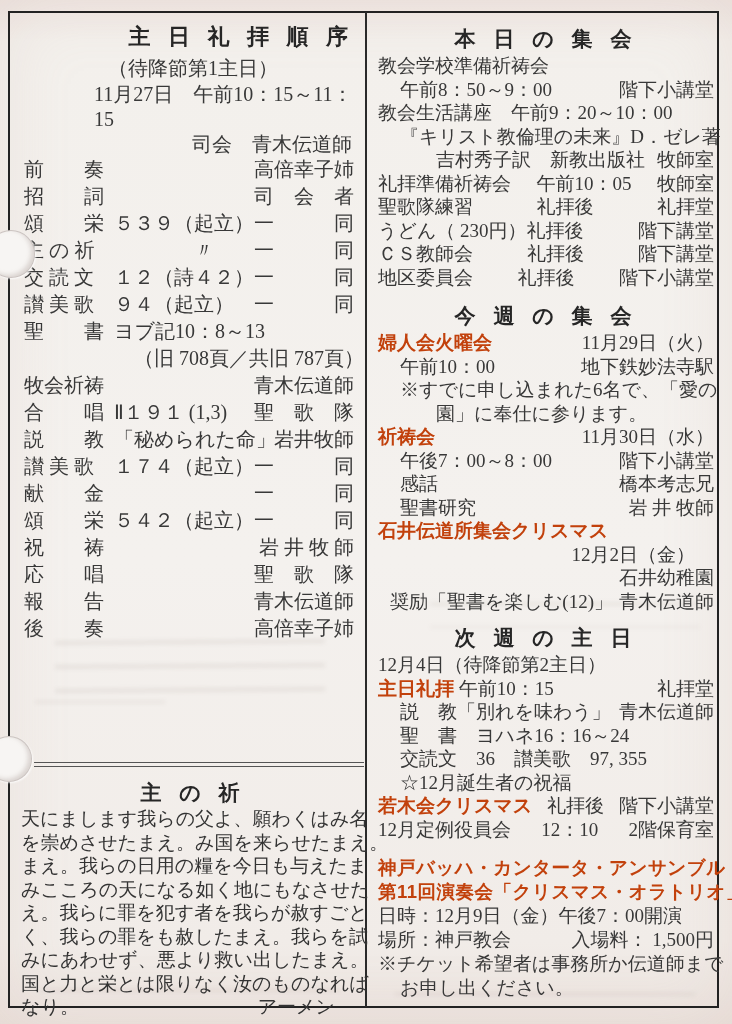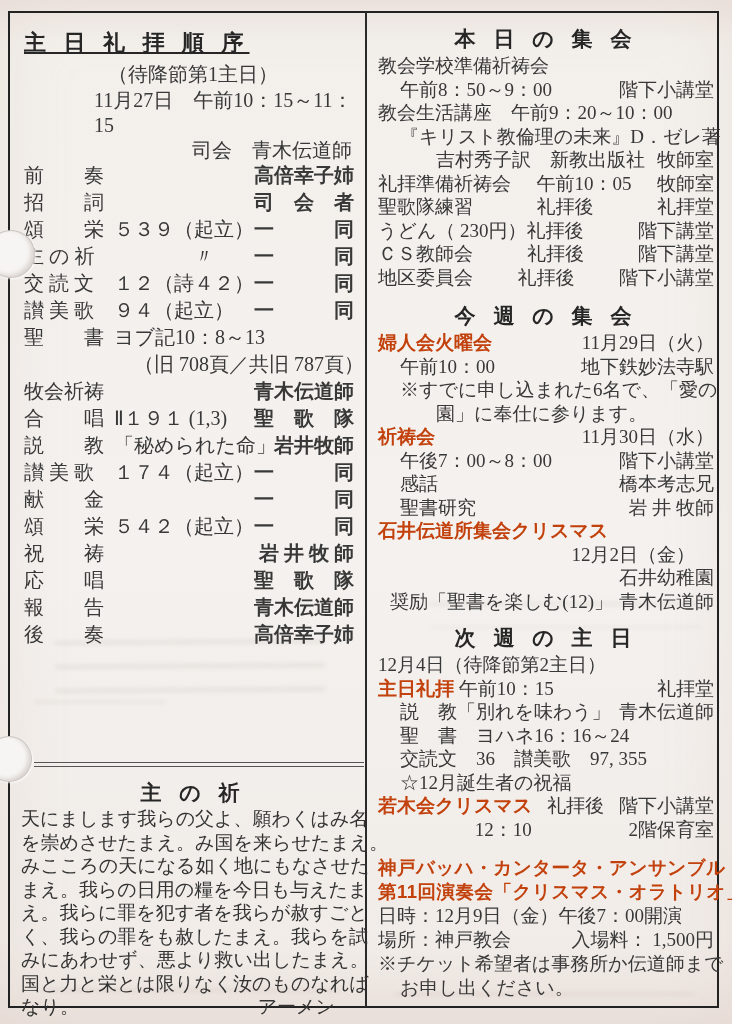--- a/index.html
+++ b/index.html
@@ -28,31 +28,31 @@
   }
   .hole1{left:-13px;top:230px;width:46px;height:46px;}
   .hole2{left:-14px;top:736px;width:44px;height:44px;}
 
   
   .col-left{
     position:absolute;left:24px;top:18px;width:330px;
     font-size:20px;color:#383838;
   }
   .l-title{
-    font-size:22px;font-weight:bold;text-align:left;
-    letter-spacing:6px;line-height:34px;margin-top:8px;color:#262626;text-decoration:underline;
+    font-size:22px;font-weight:bold;text-align:right;
+    letter-spacing:6px;line-height:34px;margin-top:2px;color:#262626;
   }
   .l-subtitle{padding-left:84px;line-height:28px;}
   .l-date{padding-left:70px;line-height:25px;}
   .l-mc{text-align:right;line-height:24px;padding-right:2px;}
   .l-mc .gap{display:inline-block;width:20px;}
   .wrow{display:flex;line-height:27px;white-space:pre;}
   .wlabel{width:90px;flex:none;}
   .wval{flex:1;min-width:0;}
-  .wright{flex:none;font-weight:bold;}
+  .wright{flex:none;}
 
   
   .dbl-rule{
     position:absolute;left:34px;top:762px;width:330px;height:5px;
     border-top:1.5px solid #555;border-bottom:1.5px solid #555;box-sizing:border-box;
   }
   .prayer{
     position:absolute;left:21px;top:779px;width:344px;
     font-size:19px;color:#333;
   }
@@ -143,22 +143,22 @@
     </div>
 </div>
 
 <div class="dbl-rule" data-name="double-rule"></div>
 
 <div class="prayer" data-name="lords-prayer-section">
   <div class="p-title" data-name="lords-prayer-title">主 の 祈</div>
   <div id="prayer-lines" data-name="lords-prayer-text">
       <div class="pline" data-name="prayer-line">天にまします我らの父よ、願わくはみ名</div>
       <div class="pline" data-name="prayer-line">を崇めさせたまえ。み国を来らせたまえ。</div>
+      <div class="pline" data-name="prayer-line">まえ。我らの日用の糧を今日も与えたま</div>
       <div class="pline" data-name="prayer-line">みこころの天になる如く地にもなさせた</div>
-      <div class="pline" data-name="prayer-line">まえ。我らの日用の糧を今日も与えたま</div>
       <div class="pline" data-name="prayer-line">え。我らに罪を犯す者を我らが赦すごと</div>
       <div class="pline" data-name="prayer-line">く、我らの罪をも赦したまえ。我らを試</div>
       <div class="pline" data-name="prayer-line">みにあわせず、悪より救い出したまえ。</div>
       <div class="pline" data-name="prayer-line">国と力と栄とは限りなく汝のものなれば</div>
       <div class="pline plast" data-name="prayer-line"><span data-name="prayer-line-end">なり。</span><span class="amen" data-name="amen-label">アーメン</span></div>
     </div>
 </div>
 
 <div class="col-right" id="right-col" data-name="meetings-column">
     <div class="rsec" data-name="section-today-meetings">
@@ -191,21 +191,21 @@
     </div>
     <div class="rsec" data-name="section-next-sunday">
       <div class="rtitle" data-name="section-title">次 週 の 主 日</div>
       <div class="rrow" data-name="schedule-row"><span class="rl" data-name="schedule-text">12月4日（待降節第2主日）</span></div>
       <div class="rrow" data-name="schedule-row"><span class="rlb" data-name="schedule-event-name">主日礼拝</span><span class="rl" data-name="schedule-text"> 午前10：15</span><span class="rr" data-name="schedule-place">礼拝堂</span></div>
       <div class="rrow ind1" data-name="schedule-row"><span class="rl" data-name="schedule-text">説　教「別れを味わう」</span><span class="rr" data-name="schedule-place">青木伝道師</span></div>
       <div class="rrow ind1" data-name="schedule-row"><span class="rl" data-name="schedule-text">聖　書　ヨハネ16：16～24</span></div>
       <div class="rrow ind1" data-name="schedule-row"><span class="rl" data-name="schedule-text">交読文　36　讃美歌　97, 355</span></div>
       <div class="rrow ind1" data-name="schedule-row"><span class="rl" data-name="schedule-text">☆12月誕生者の祝福</span></div>
       <div class="rrow" data-name="schedule-row"><span class="rlb" data-name="schedule-event-name">若木会クリスマス</span><span class="rm" data-name="schedule-time">礼拝後</span><span class="rr" data-name="schedule-place">階下小講堂</span></div>
-      <div class="rrow" data-name="schedule-row"><span class="rm" data-name="schedule-time">12：10</span><span class="rr" data-name="schedule-place">2階保育室</span></div>
+      <div class="rrow" data-name="schedule-row"><span class="rl" data-name="schedule-text">12月定例役員会</span><span class="rm" data-name="schedule-time">12：10</span><span class="rr" data-name="schedule-place">2階保育室</span></div>
     </div>
     <div class="rsec concert" data-name="section-concert-notice">
       <div class="rrow" data-name="schedule-row"><span class="rlb" data-name="schedule-event-name">神戸バッハ・カンタータ・アンサンブル</span></div>
       <div class="rrow" data-name="schedule-row"><span class="rlb" data-name="schedule-event-name">第11回演奏会「クリスマス・オラトリオ」</span></div>
       <div class="rrow" data-name="schedule-row"><span class="rl" data-name="schedule-text">日時：12月9日（金）午後7：00開演</span></div>
       <div class="rrow" data-name="schedule-row"><span class="rl" data-name="schedule-text">場所：神戸教会</span><span class="rr" data-name="schedule-place">入場料： 1,500円</span></div>
       <div class="rrow" data-name="schedule-row"><span class="rl" data-name="schedule-text">※チケット希望者は事務所か伝道師まで</span></div>
       <div class="rrow ind1" data-name="schedule-row"><span class="rl" data-name="schedule-text">お申し出ください。</span></div>
     </div>
   </div>

